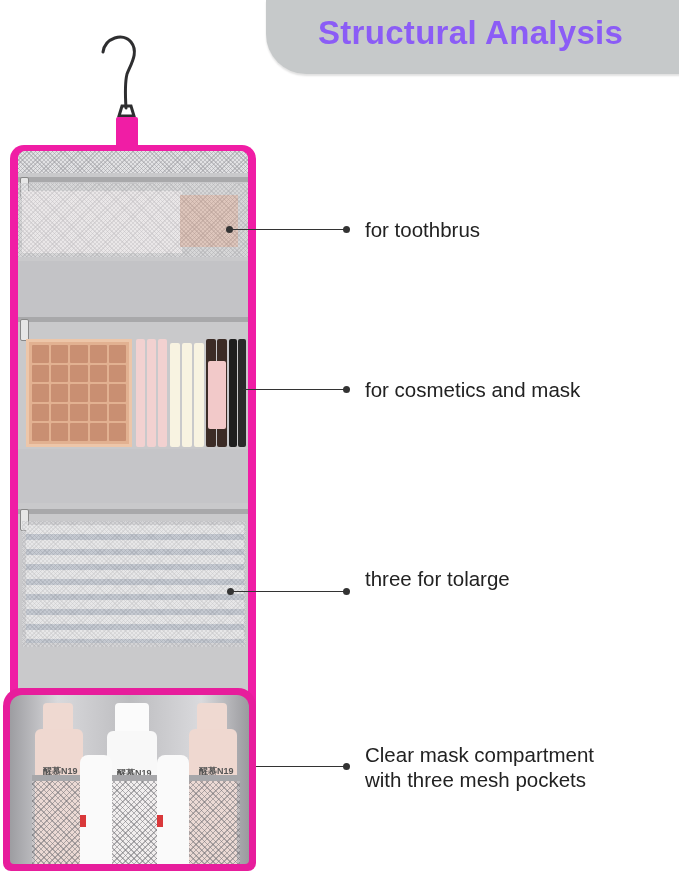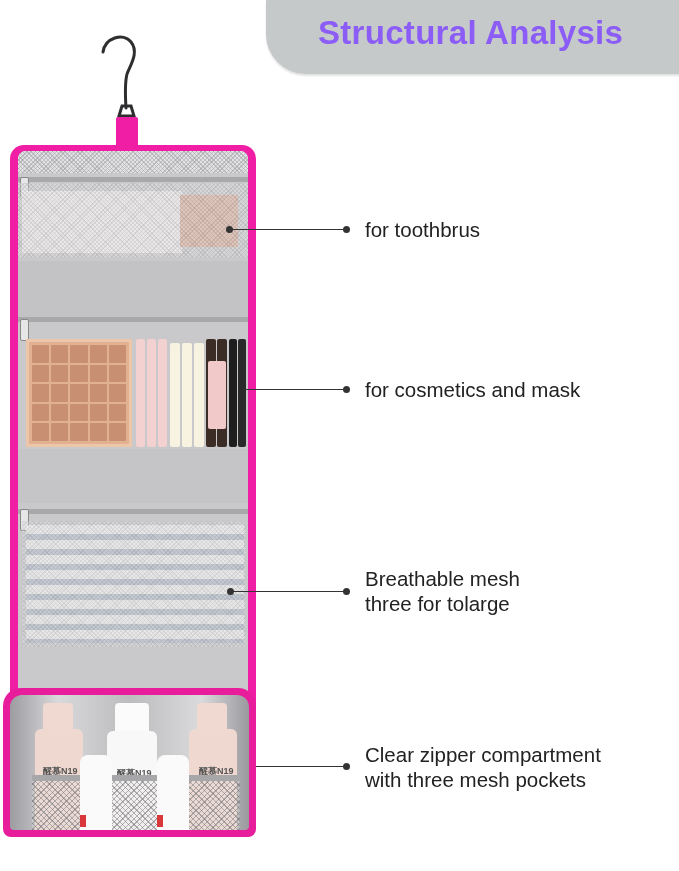--- a/index.html
+++ b/index.html
@@ -14,21 +14,21 @@
     .zip { position:absolute; left:0; right:0; height:5px; background:#a8a8aa; }
     .zip-pull { position:absolute; left:2px; width:7px; height:20px; background:#e6e6e6; border:1px solid #888; border-radius:2px; }
     .mesh { position:absolute; background-color:#e2e2e4; background-image:repeating-linear-gradient(45deg, rgba(150,150,155,0.45) 0 1px, transparent 1px 3px), repeating-linear-gradient(-45deg, rgba(150,150,155,0.45) 0 1px, transparent 1px 3px); }
     .divider-band { position:absolute; left:0; right:0; background:#bdbdc0; }
     .toothpaste { position:absolute; background:#f4eeee; }
     .palette-sm { position:absolute; background:#d9a58c; }
     .palette { position:absolute; background:#e2b191; border:3px solid #edc6a9; display:grid; grid-template-columns:repeat(5,1fr); grid-template-rows:repeat(5,1fr); gap:2px; padding:3px; box-sizing:border-box; }
     .palette span { background:#c98f72; border-radius:1px; }
     .tube { position:absolute; border-radius:2px; }
     .towel { position:absolute; background:repeating-linear-gradient(180deg, #f2f2f2 0 9px, #a9b3c1 9px 15px); opacity:0.85; }
-    .compartment { position:absolute; left:3px; top:688px; width:253px; height:149px; background:#e71d9c; border-radius:18px 18px 8px 8px; }
+    .compartment { position:absolute; left:3px; top:688px; width:253px; height:183px; background:#e71d9c; border-radius:18px 18px 8px 8px; }
     .comp-inner { position:absolute; left:7px; top:7px; right:7px; bottom:7px; background:linear-gradient(90deg,#9d9da1,#d9d9dc 20%,#bcbcbf 50%,#dadadd 80%,#9a9a9e); border-radius:12px 12px 4px 4px; overflow:hidden; }
     .bottle { position:absolute; border-radius:6px 6px 4px 4px; }
     .cap { position:absolute; border-radius:4px 4px 0 0; }
     .bottle-label { position:absolute; font-size:9px; color:#555; font-weight:bold; white-space:nowrap; }
     .mesh-pocket { position:absolute; border-top:6px solid #a7a7aa; background-color:rgba(230,220,220,0.35); background-image:repeating-linear-gradient(45deg, rgba(110,110,115,0.5) 0 1px, transparent 1px 4px), repeating-linear-gradient(-45deg, rgba(110,110,115,0.5) 0 1px, transparent 1px 4px); }
     .leader { position:absolute; height:1.3px; background:#333; }
     .dot { position:absolute; width:7px; height:7px; border-radius:50%; background:#333; }
     .callout { position:absolute; left:365px; font-size:20.5px; line-height:25px; color:#222; white-space:nowrap; }
     .callout .b { font-weight:normal; }
   </style>
@@ -145,22 +145,21 @@
 <div class="leader" style="left:243px;top:389px;width:103px;"></div>
 <div class="dot" style="left:343px;top:386px;"></div>
 <div class="callout" style="top:377px;">
   <div>for cosmetics and mask</div>
 </div>
 
 <div class="dot" style="left:227px;top:588px;"></div>
 <div class="leader" style="left:231px;top:591px;width:115px;"></div>
 <div class="dot" style="left:343px;top:588px;"></div>
 <div class="callout" style="top:566px;">
-  <div>Breathable mesh</div>
   <div><span>three for </span><span class="b">to</span><span>large</span></div>
 </div>
 
 <div class="leader" style="left:256px;top:766px;width:90px;"></div>
 <div class="dot" style="left:343px;top:763px;"></div>
 <div class="callout" style="top:742px;">
-  <div>Clear zipper compartment</div>
+  <div>Clear mask compartment</div>
   <div>with three mesh pockets</div>
 </div>
 
 </body></html>

